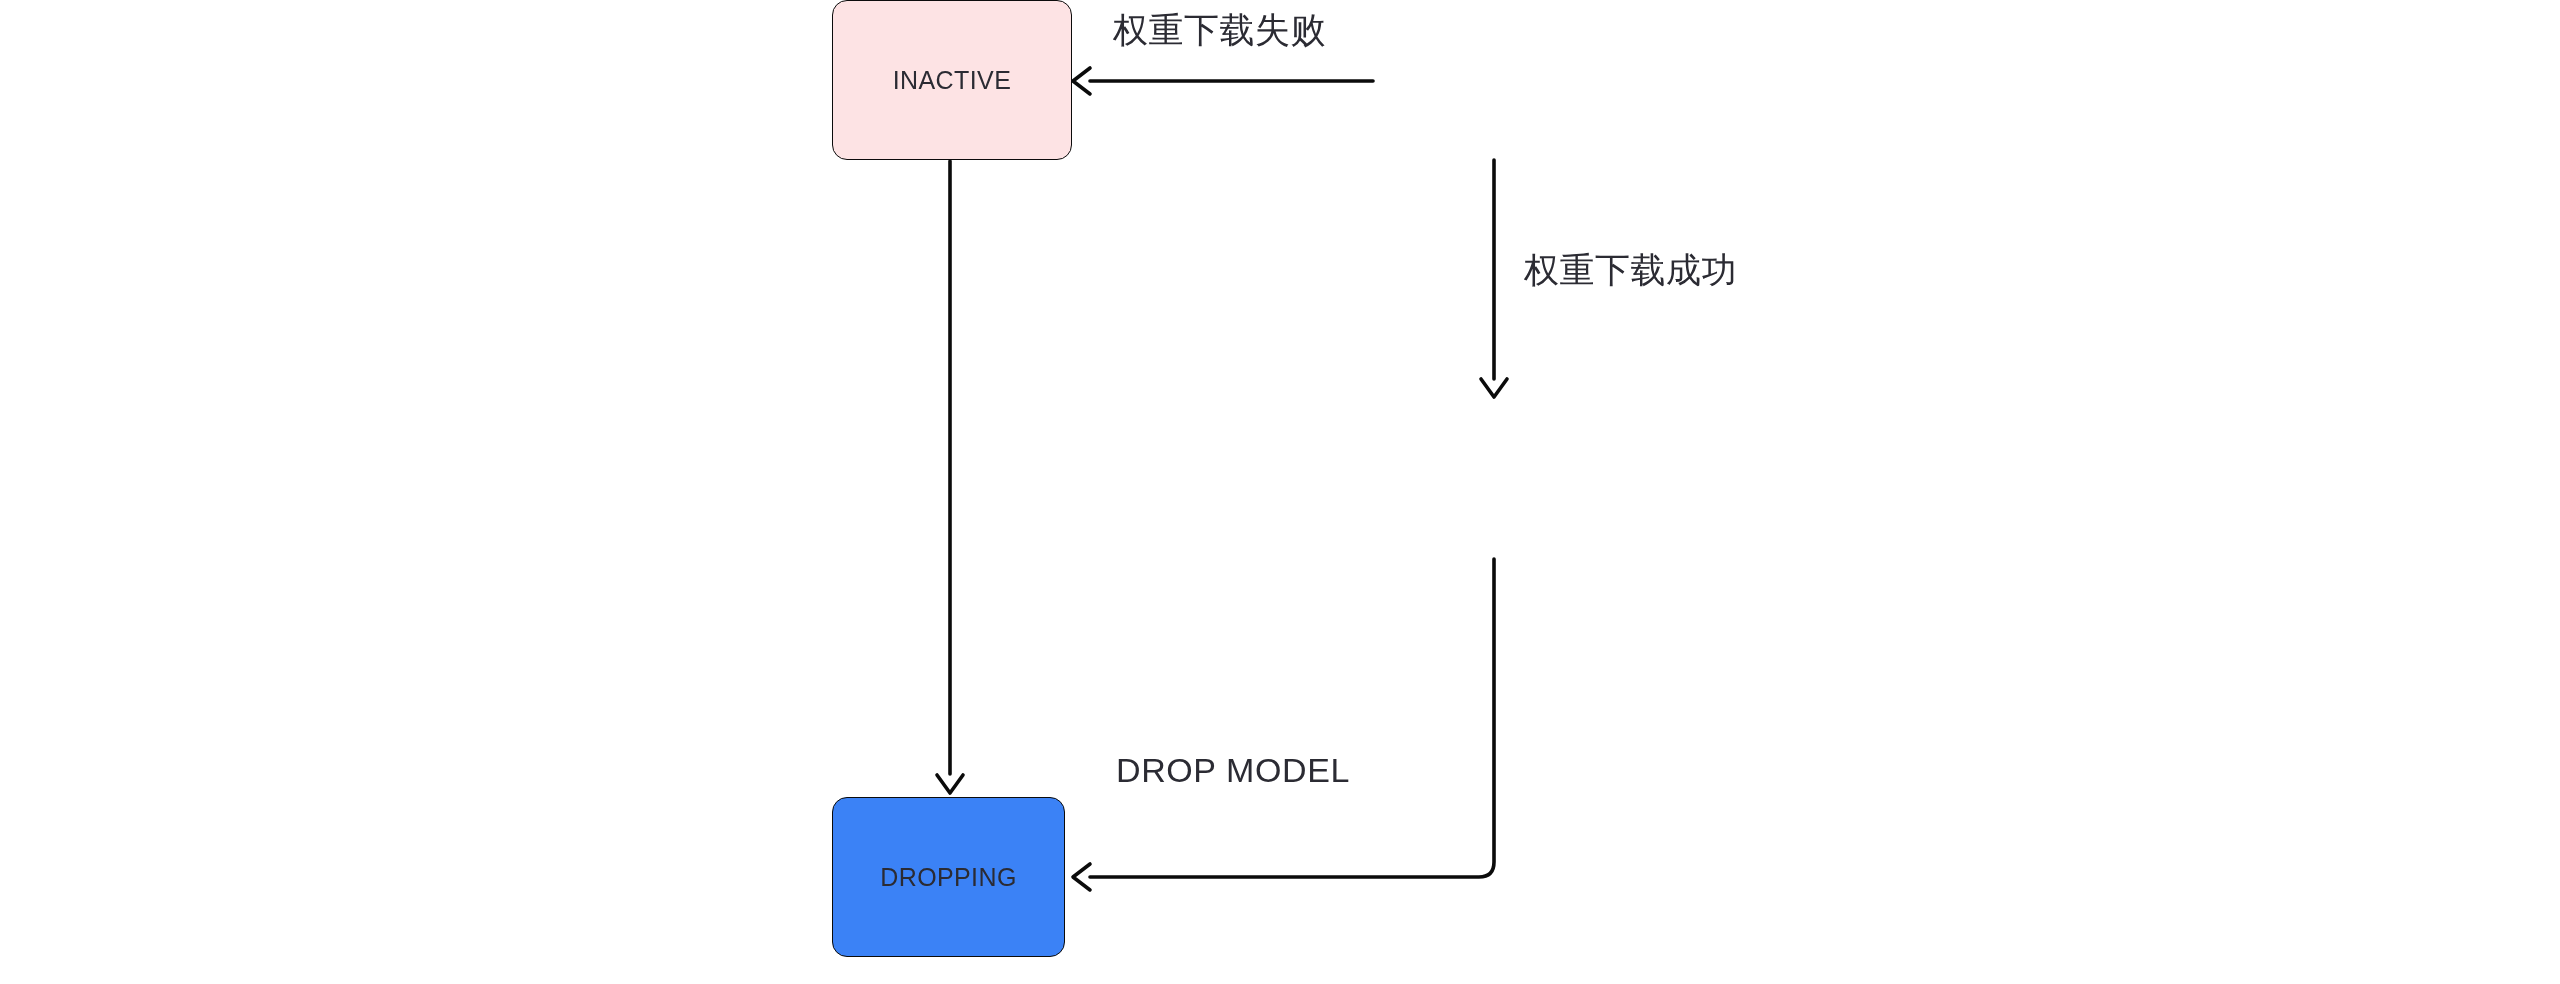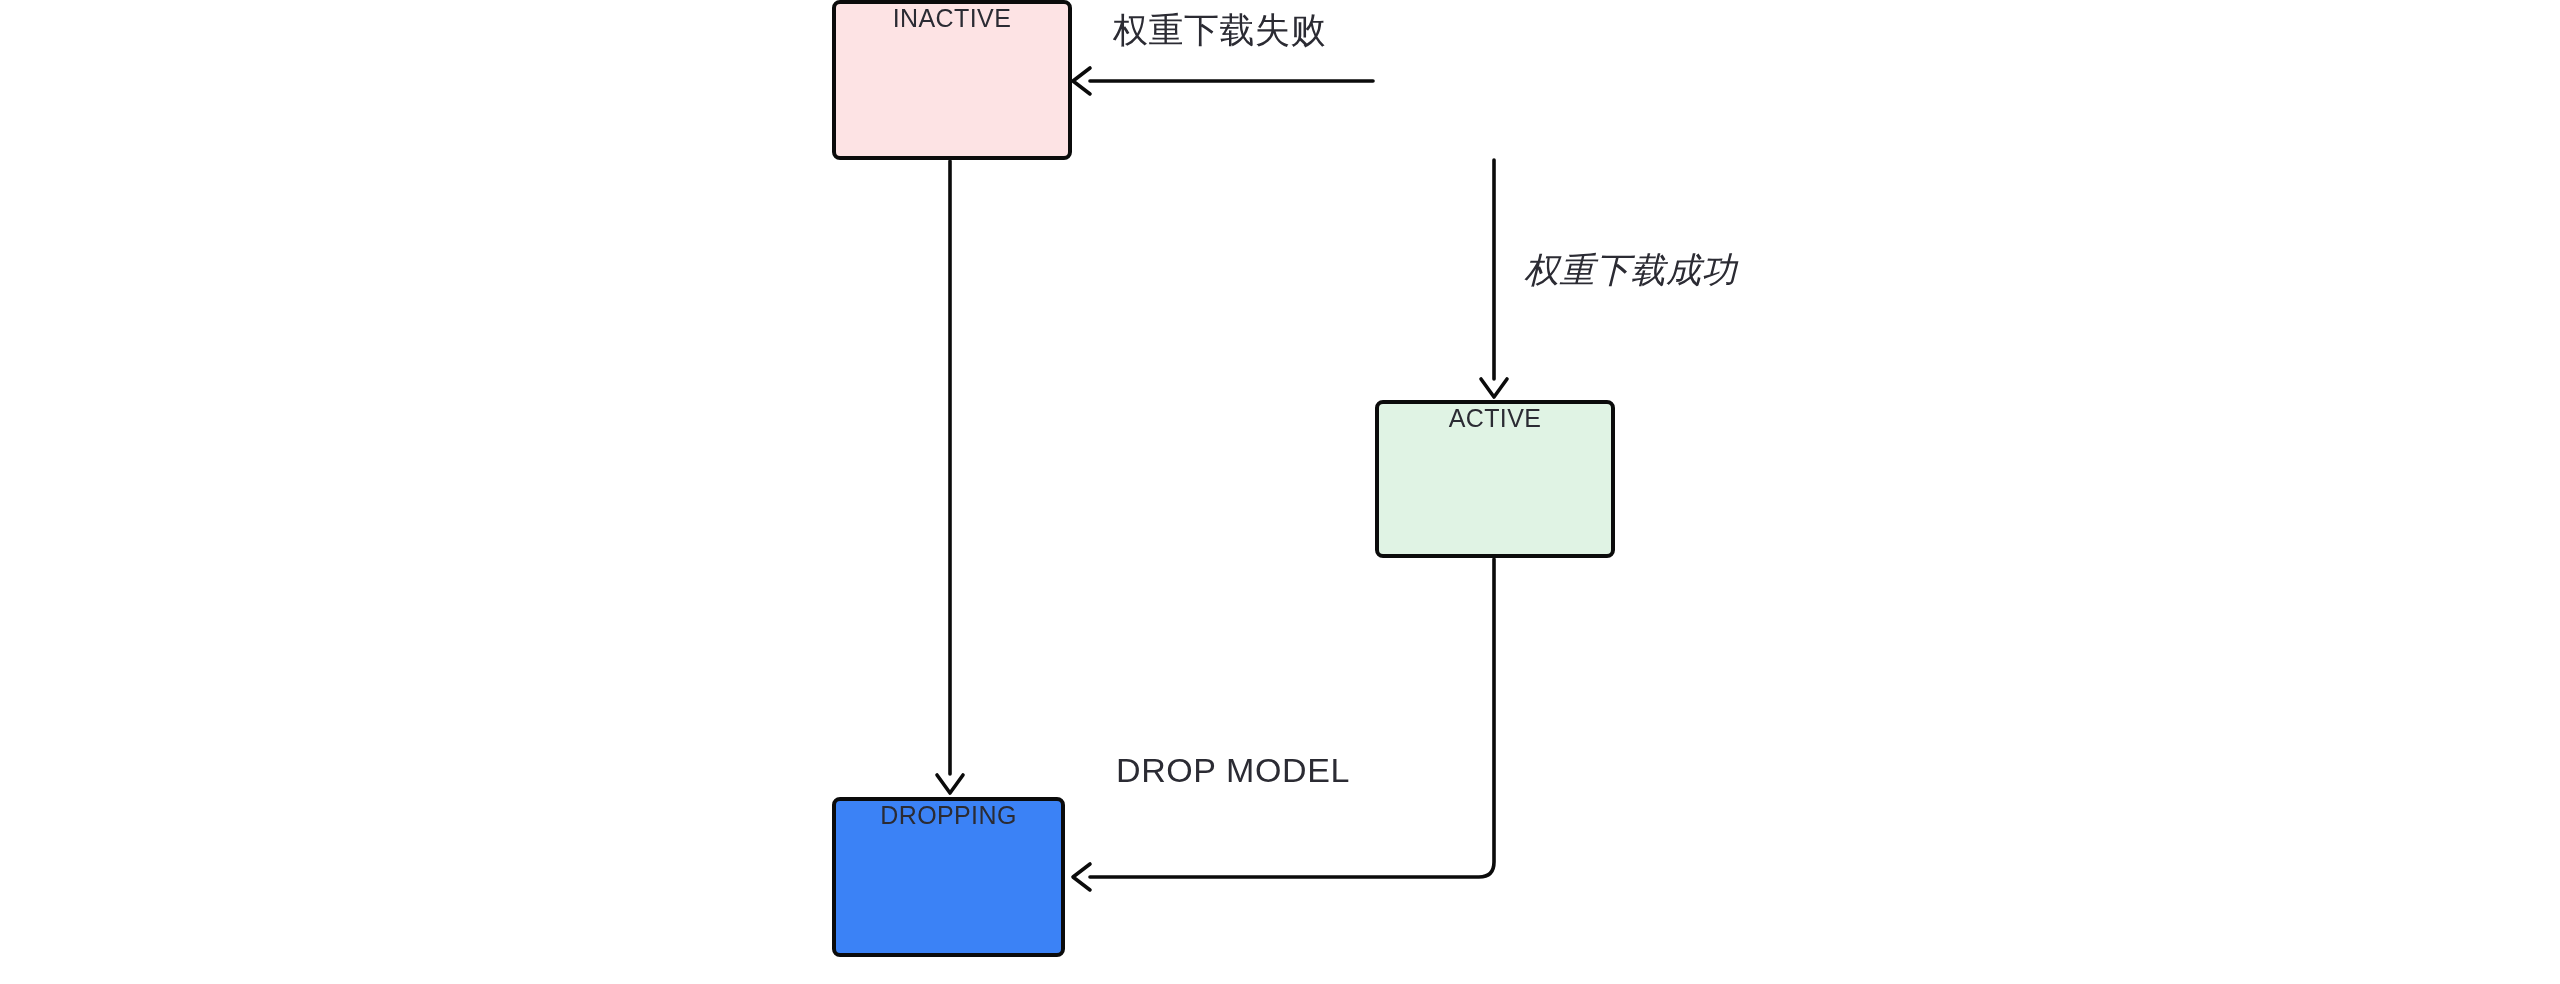--- a/index.html
+++ b/index.html
@@ -18,24 +18,24 @@
   #edge-layer {
     position: absolute;
     left: 0;
     top: 0;
     width: 2560px;
     height: 984px;
   }
   .node {
     position: absolute;
     box-sizing: border-box;
-    border: 4px solid #0c4a6e;
-    border-radius: 8px;
+    border: 1px solid #0c4a6e;
+    border-radius: 15px;
     display: flex;
-    align-items: flex-start;
+    align-items: center;
     justify-content: center;
     z-index: 3;
   }
   .node-label {
     font-size: 25px;
     letter-spacing: 0.4px;
     color: #2b2b33;
     white-space: nowrap;
     font-weight: 400;
   }
@@ -92,27 +92,24 @@
       <path d="M 1494 559 L 1494 862 Q 1494 877 1479 877 L 1090 877" fill="none" stroke="#0b0b0b" stroke-width="3.6" stroke-linecap="round" stroke-linejoin="round"></path>
       <path d="M 1090 864 L 1073 877 L 1090 890" fill="none" stroke="#0b0b0b" stroke-width="3.6" stroke-linecap="round" stroke-linejoin="round"></path>
     </g>
   </svg>
 
   <div class="node" id="node-inactive" style="left: 832px; top: 0px; width: 240px; height: 160px; background: rgb(253, 227, 228); border-color: rgb(11, 11, 11);">
     <span class="node-label">INACTIVE</span>
   </div>
 
 
-  <div class="node" id="node-active" style="left: 1375px; top: 400px; width: 240px; height: 158px; background: rgb(224, 243, 228); border-color: rgb(11, 11, 11);">
-    <span class="node-label">ACTIVE</span>
-  </div>
 
   <div class="node" id="node-dropping" style="left: 832px; top: 797px; width: 233px; height: 160px; background: #3b82f6; border-color: rgb(11, 11, 11);">
     <span class="node-label">DROPPING</span>
   </div>
 
   <div class="edge-label cjk" id="label-edge-0" style="left: 1113px; top: 12px; color: rgb(43, 43, 51);">权重下载失败</div>
 
-  <div class="edge-label cjk" id="label-edge-1" style="left: 1524px; top: 252px; color: rgb(43, 43, 51); font-style: italic;">权重下载成功</div>
+  <div class="edge-label cjk" id="label-edge-1" style="left: 1524px; top: 252px; color: rgb(43, 43, 51);">权重下载成功</div>
 
   <div class="edge-label latin" id="label-edge-2" style="left: 1116px; top: 753px; color: rgb(43, 43, 51);">DROP MODEL</div>
 
 </div>
 
 </body></html>

